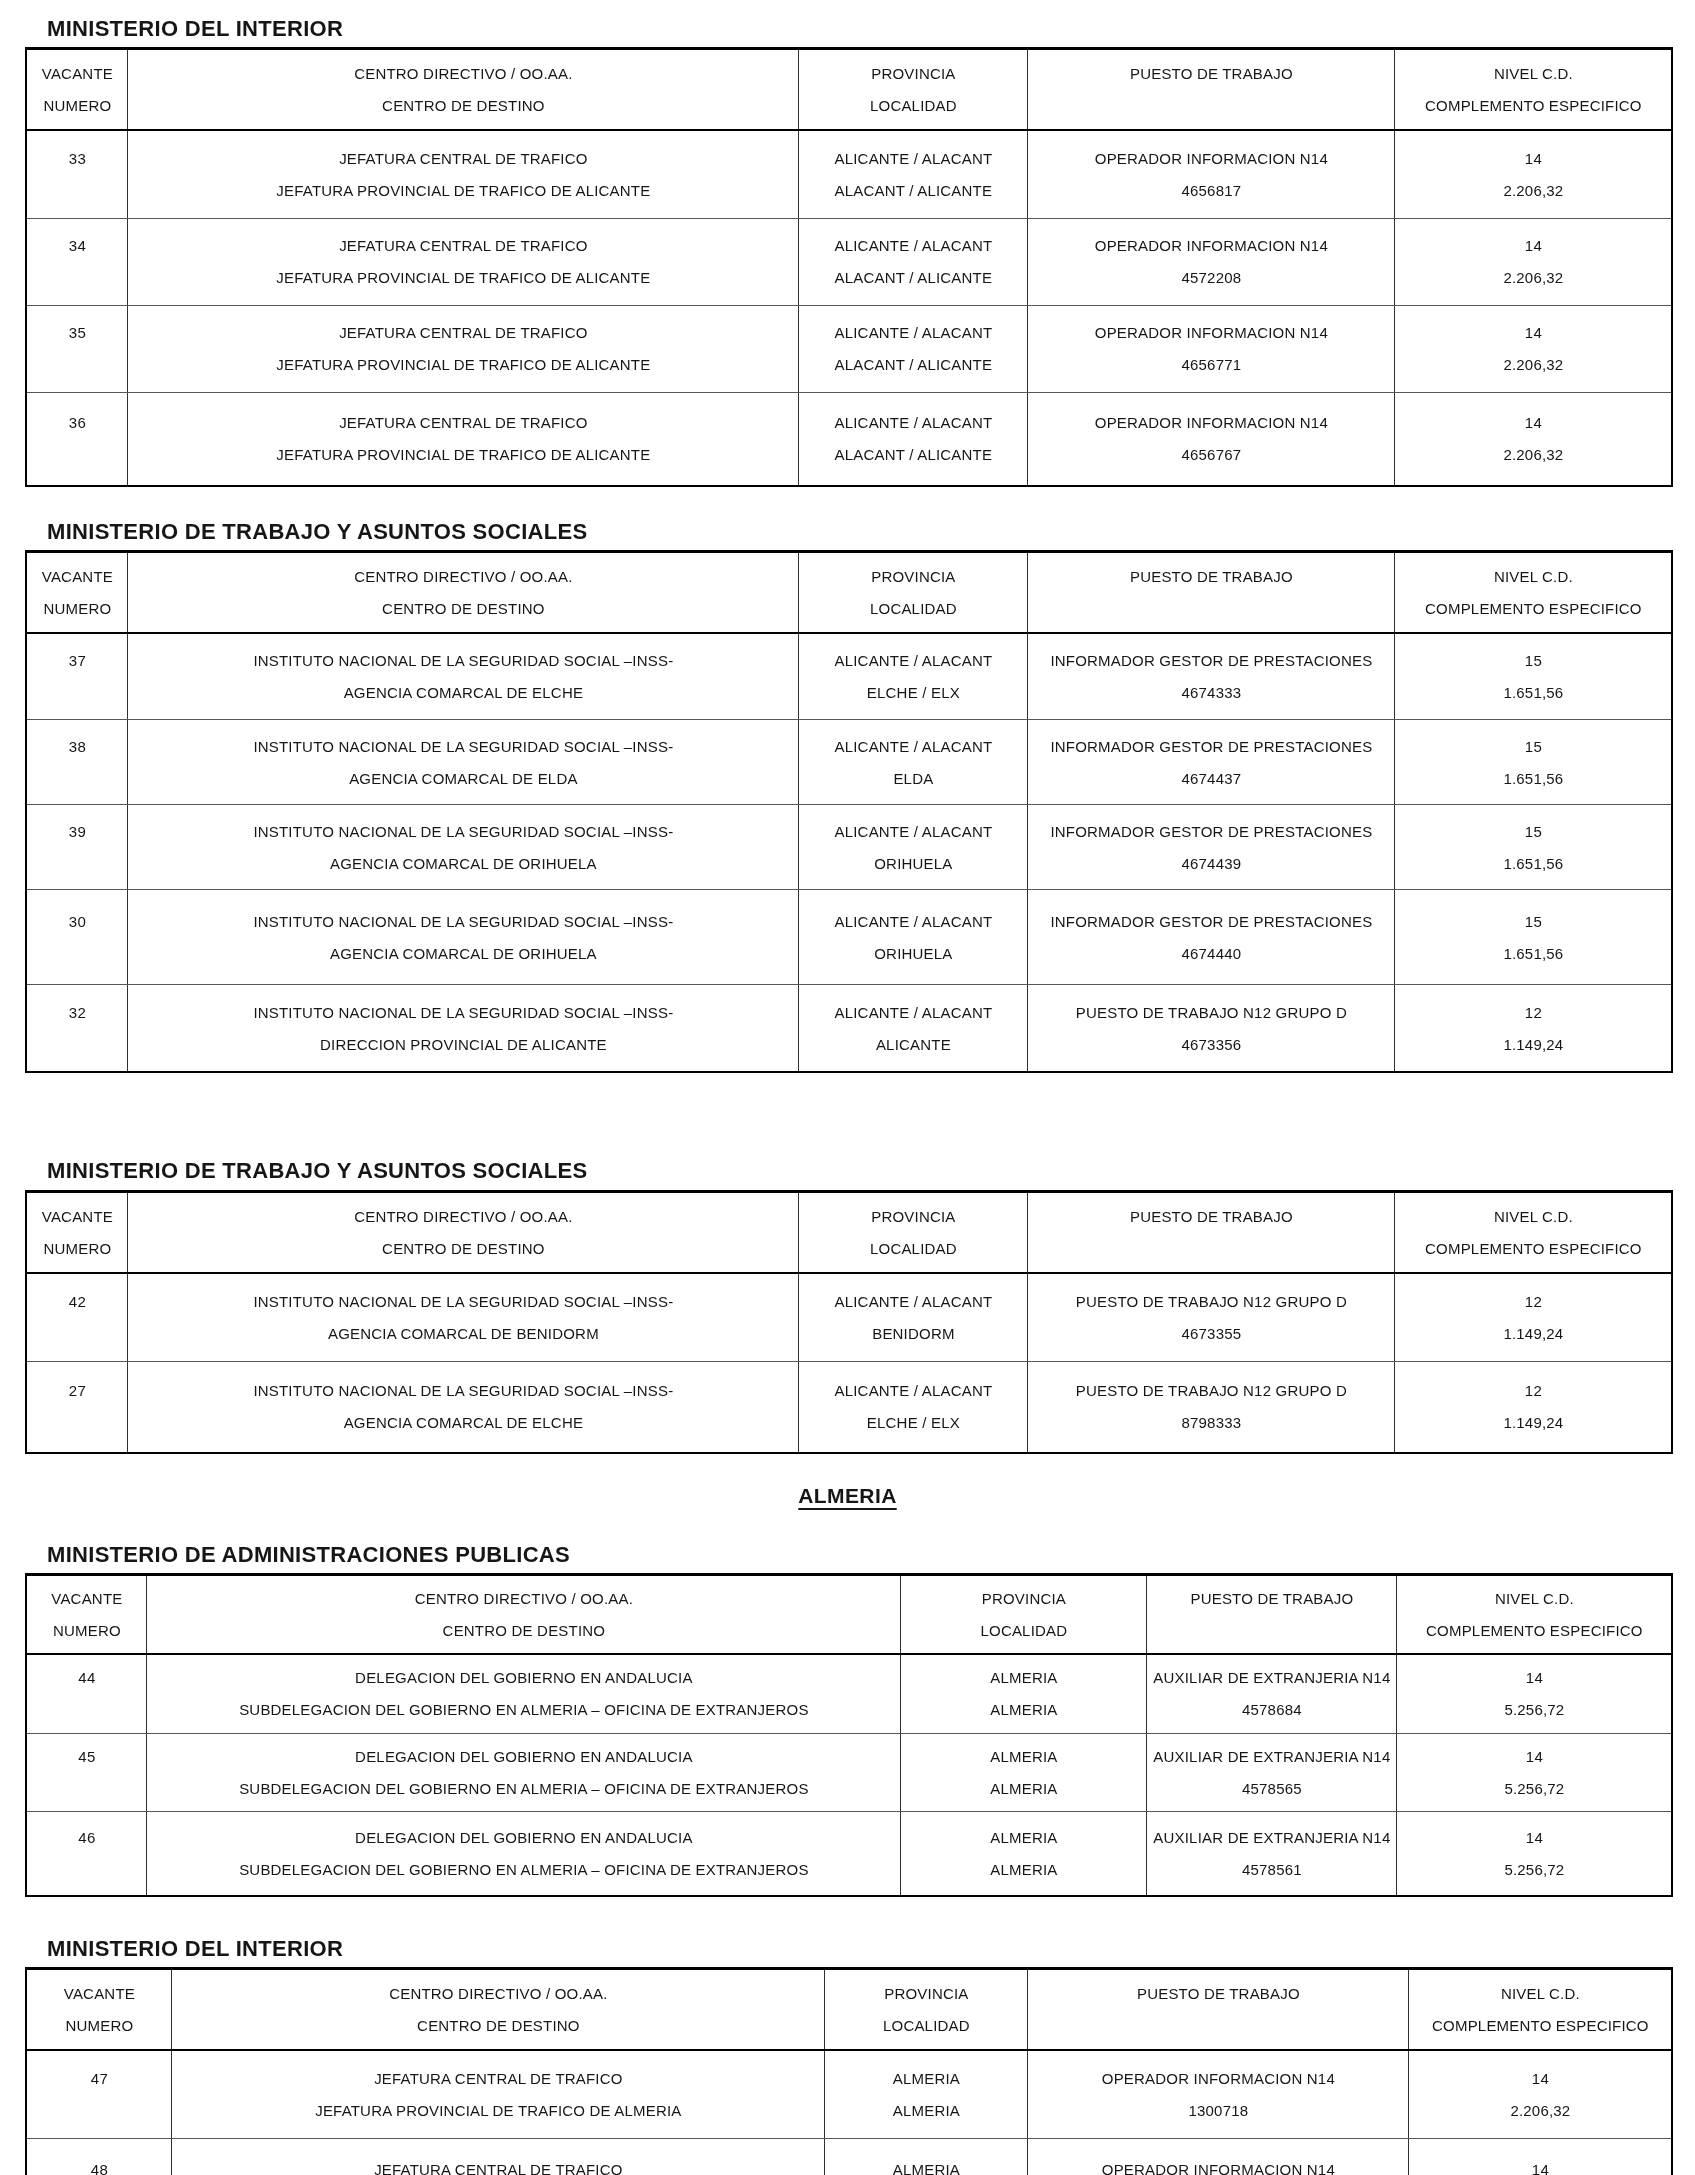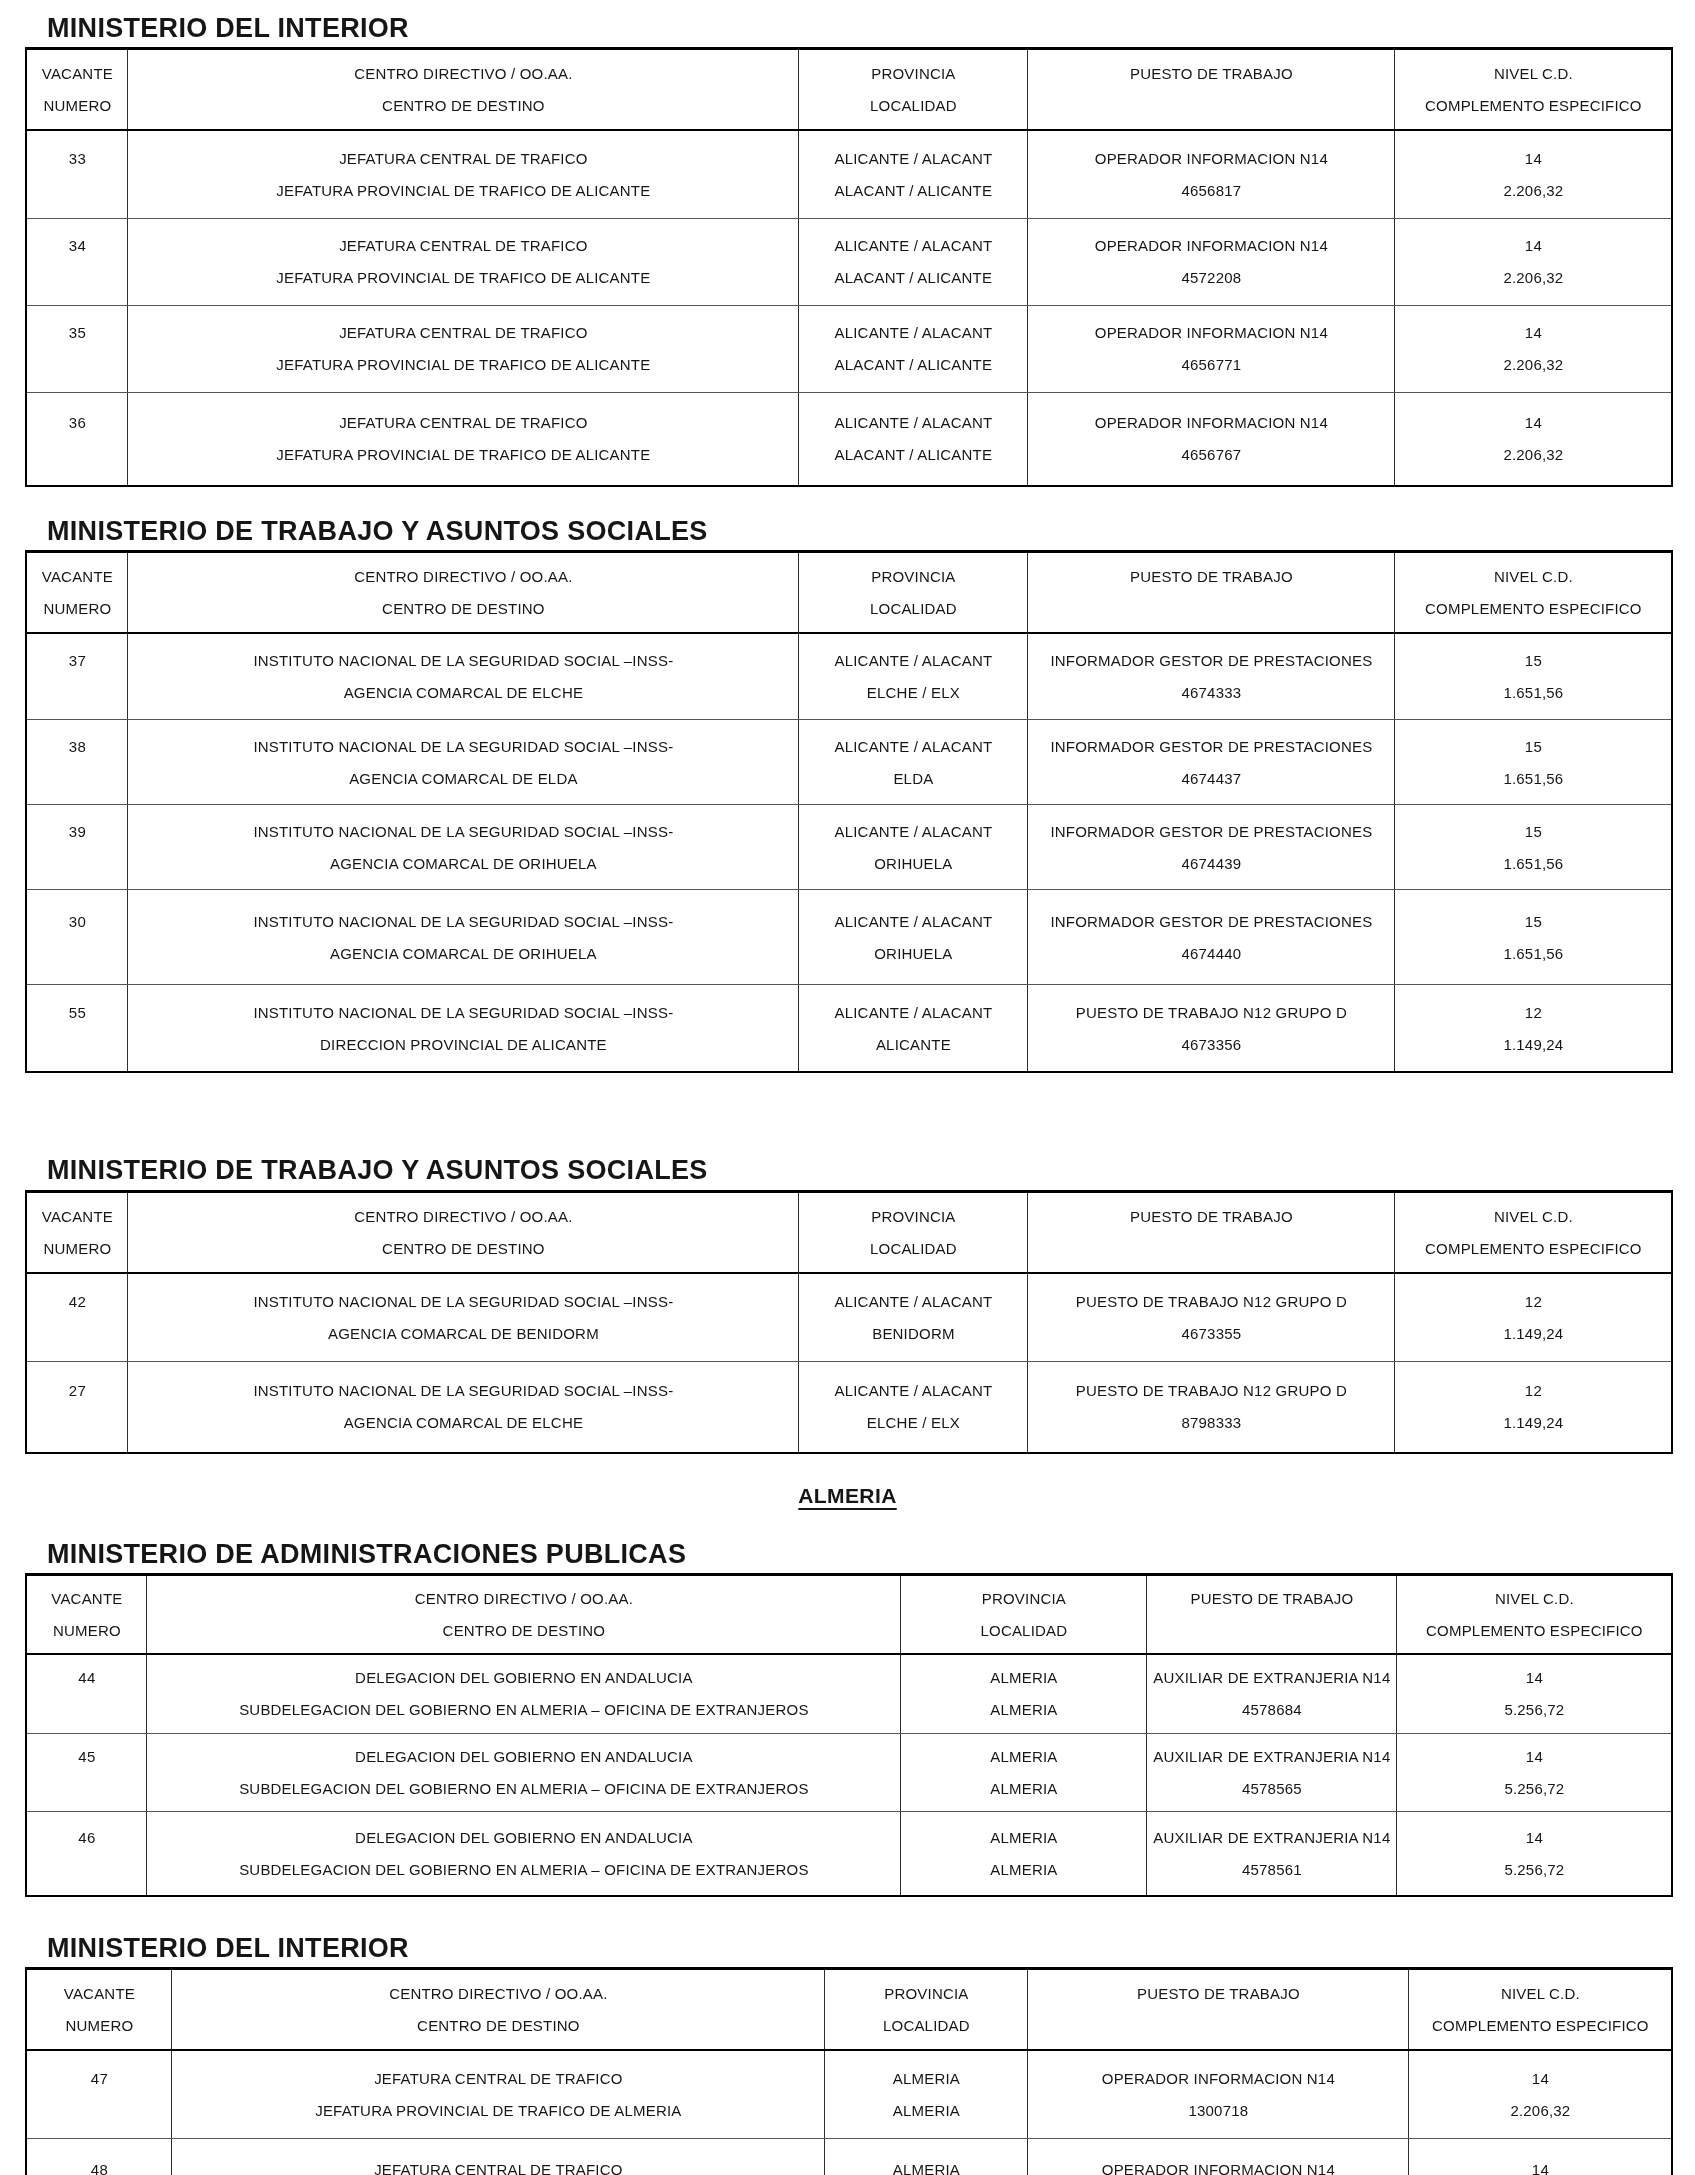--- a/index.html
+++ b/index.html
@@ -1,21 +1,21 @@
 <!DOCTYPE html>
 <html style="font-size:13.6px"><head>
 <meta charset="utf-8">
 <style>
   html,body{margin:0;padding:0;}
   body{
     width:1695px;height:2176px;background:#ffffff;position:relative;
     font-family:"Liberation Sans", sans-serif;color:#161616;overflow:hidden;
   }
   .sec-title{
-    font-weight:bold;font-size:27px;line-height:29px;margin:0 0 4.2px 47px;
+    font-weight:bold;font-size:22px;line-height:29px;margin:0 0 4.2px 47px;
     letter-spacing:0.3px;white-space:nowrap;
   }
   .mt16{margin-top:13.6px}.mt36{margin-top:30.5px}.mt98{margin-top:83px}
   .mt32{margin-top:27px}.mt18{margin-top:30px}.mt204{margin-top:37px}
   .region{
     text-align:center;font-weight:bold;font-size:21px;line-height:29px;
     letter-spacing:0.4px;
   }
   .region span{
     text-decoration:underline;text-decoration-thickness:2.1px;text-underline-offset:5.1px;
@@ -277,21 +277,21 @@
       <div class="ln">4674440</div>
     </div>
     <div class="cell">
       <div class="ln">15</div>
       <div class="ln">1.651,56</div>
     </div>
   </div>
 
   <div class="trow ga" style="height:87px">
     <div class="cell">
-      <div class="ln">55</div>
+      <div class="ln">32</div>
       <div class="ln"></div>
     </div>
     <div class="cell">
       <div class="ln">INSTITUTO NACIONAL DE LA SEGURIDAD SOCIAL –INSS-</div>
       <div class="ln">DIRECCION PROVINCIAL DE ALICANTE</div>
     </div>
     <div class="cell">
       <div class="ln">ALICANTE / ALACANT</div>
       <div class="ln">ALICANTE</div>
     </div>

